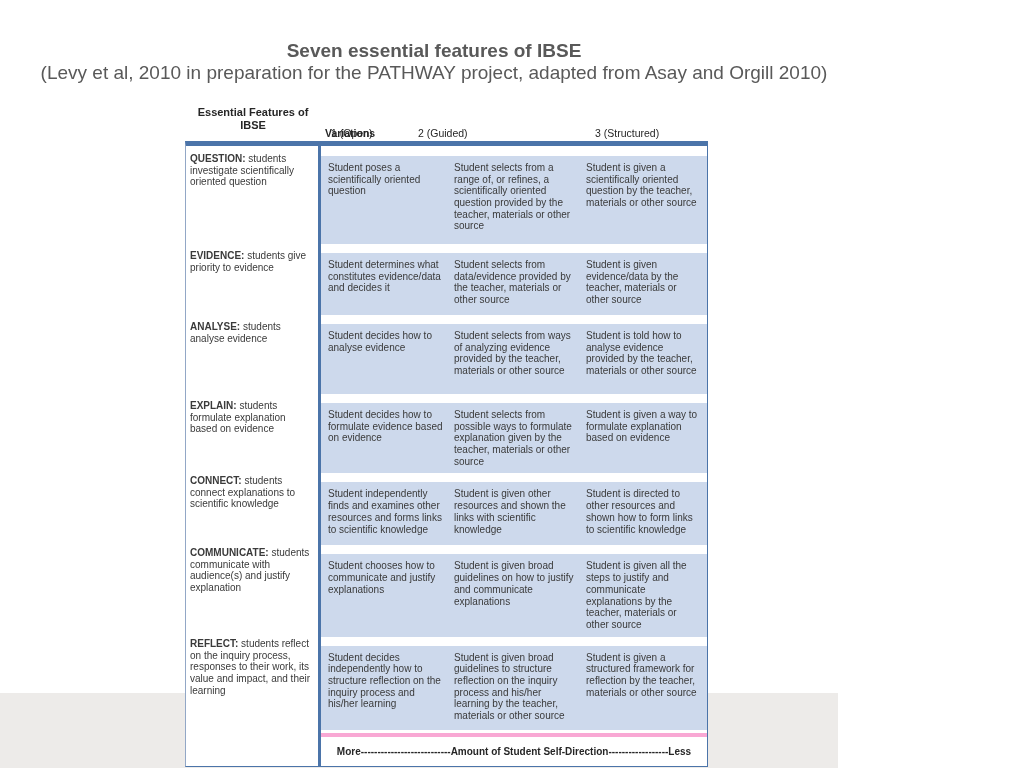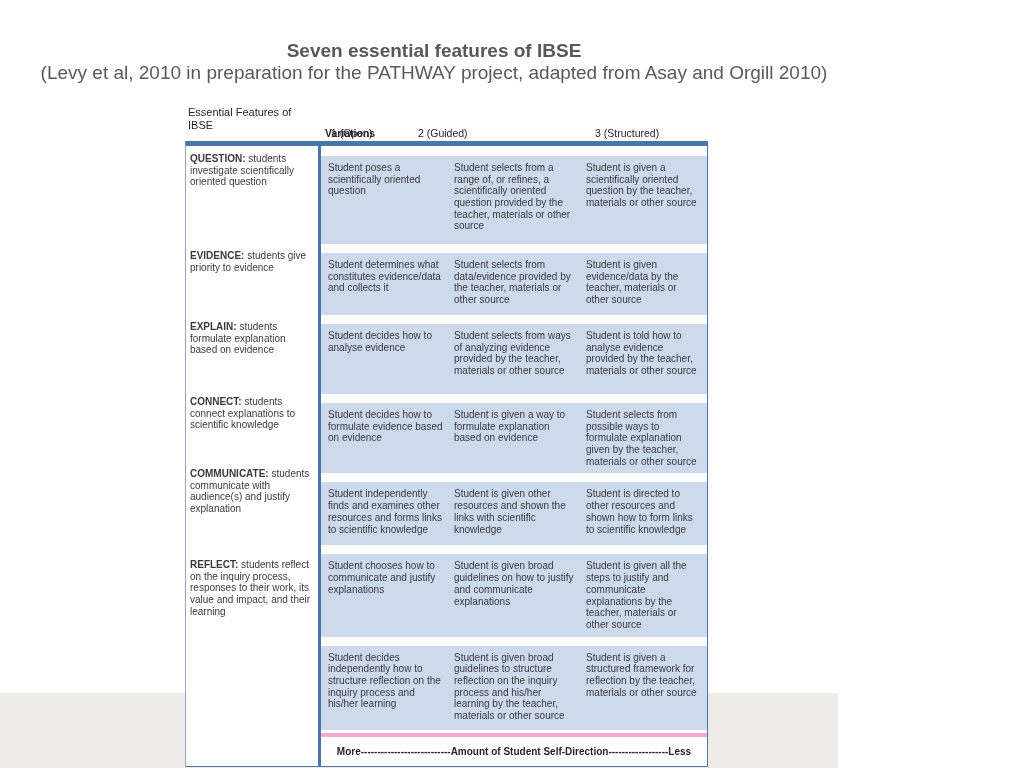--- a/index.html
+++ b/index.html
@@ -61,22 +61,23 @@
   
   .ibse-table {
     position: absolute;
     left: 185px; top: 103px;
     width: 523px;
     color: #3a3a3a;
   }
   .t-header { display: flex; height: 38px; position: relative; color: #262626; }
   .th-feature {
     width: 133px;
-    font-size: 11px; font-weight: normal; line-height: 1.18;
+    font-size: 11px; font-weight: bold; line-height: 1.18;
     padding: 3px 0 0 3px;
+    text-align: center;
   }
   .th-variations { flex: 1; position: relative; font-size: 10.5px; }
   .th-variations .var-label { position: absolute; left: 7px; top: 24px; font-weight: bold; }
   .lvl { position: absolute; bottom: 2px; }
   .lvl-0 { left: 13px; }
   .lvl-1 { left: 100px; }
   .lvl-2 { left: 277px; }
 
   .t-body {
     display: flex;
@@ -192,46 +193,47 @@
         <span class="lvl lvl-1">2 (Guided)</span>
         <span class="lvl lvl-2">3 (Structured)</span>
       </div>
     </div>
 
     <div class="t-body">
 
       <div class="feat-col">
         <div class="feat-cell h-q"><b>QUESTION:</b><span> students investigate scientifically oriented question</span></div>
         <div class="feat-cell h-ev"><b>EVIDENCE:</b><span> students give priority to evidence</span></div>
+        <div class="feat-cell h-an"><b>ANALYSE:</b><span> students analyse evidence</span></div>
         <div class="feat-cell h-ex"><b>EXPLAIN:</b><span> students formulate explanation based on evidence</span></div>
         <div class="feat-cell h-co"><b>CONNECT:</b><span> students connect explanations to scientific knowledge</span></div>
         <div class="feat-cell h-cm"><b>COMMUNICATE:</b><span> students communicate with audience(s) and justify explanation</span></div>
         <div class="feat-cell h-rf last"><b>REFLECT:</b><span> students reflect on the inquiry process, responses to their work, its value and impact, and their learning</span></div>
       </div>
 
       <div class="panel">
         <div class="cell-row h-q">
           <div class="cell">Student poses a scientifically oriented question</div>
           <div class="cell">Student selects from a range of, or refines, a scientifically oriented question provided by the teacher, materials or other source</div>
           <div class="cell">Student is given a scientifically oriented question by the teacher, materials or other source</div>
         </div>
         <div class="cell-row h-ev">
-          <div class="cell">Student determines what constitutes evidence/data and collects it</div>
+          <div class="cell">Student determines what constitutes evidence/data and decides it</div>
           <div class="cell">Student selects from data/evidence provided by the teacher, materials or other source</div>
           <div class="cell">Student is given evidence/data by the teacher, materials or other source</div>
         </div>
         <div class="cell-row h-an">
           <div class="cell">Student decides how to analyse evidence</div>
           <div class="cell">Student selects from ways of analyzing evidence provided by the teacher, materials or other source</div>
           <div class="cell">Student is told how to analyse evidence provided by the teacher, materials or other source</div>
         </div>
         <div class="cell-row h-ex">
           <div class="cell">Student decides how to formulate evidence based on evidence</div>
+          <div class="cell">Student selects from possible ways to formulate explanation given by the teacher, materials or other source</div>
           <div class="cell">Student is given a way to formulate explanation based on evidence</div>
-          <div class="cell">Student selects from possible ways to formulate explanation given by the teacher, materials or other source</div>
         </div>
         <div class="cell-row h-co">
           <div class="cell">Student independently finds and examines other resources and forms links to scientific knowledge</div>
           <div class="cell">Student is given other resources and shown the links with scientific knowledge</div>
           <div class="cell">Student is directed to other resources and shown how to form links to scientific knowledge</div>
         </div>
         <div class="cell-row h-cm">
           <div class="cell">Student chooses how to communicate and justify explanations</div>
           <div class="cell">Student is given broad guidelines on how to justify and communicate explanations</div>
           <div class="cell">Student is given all the steps to justify and communicate explanations by the teacher, materials or other source</div>

